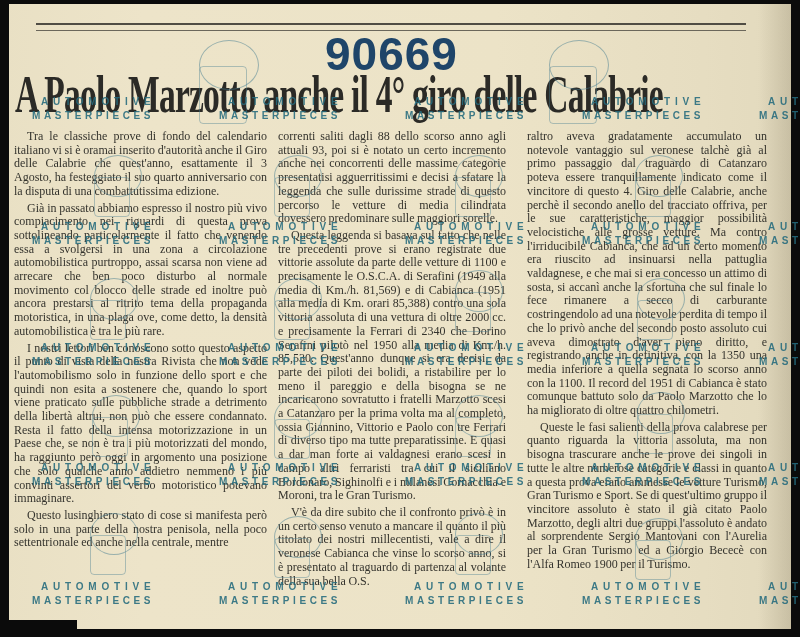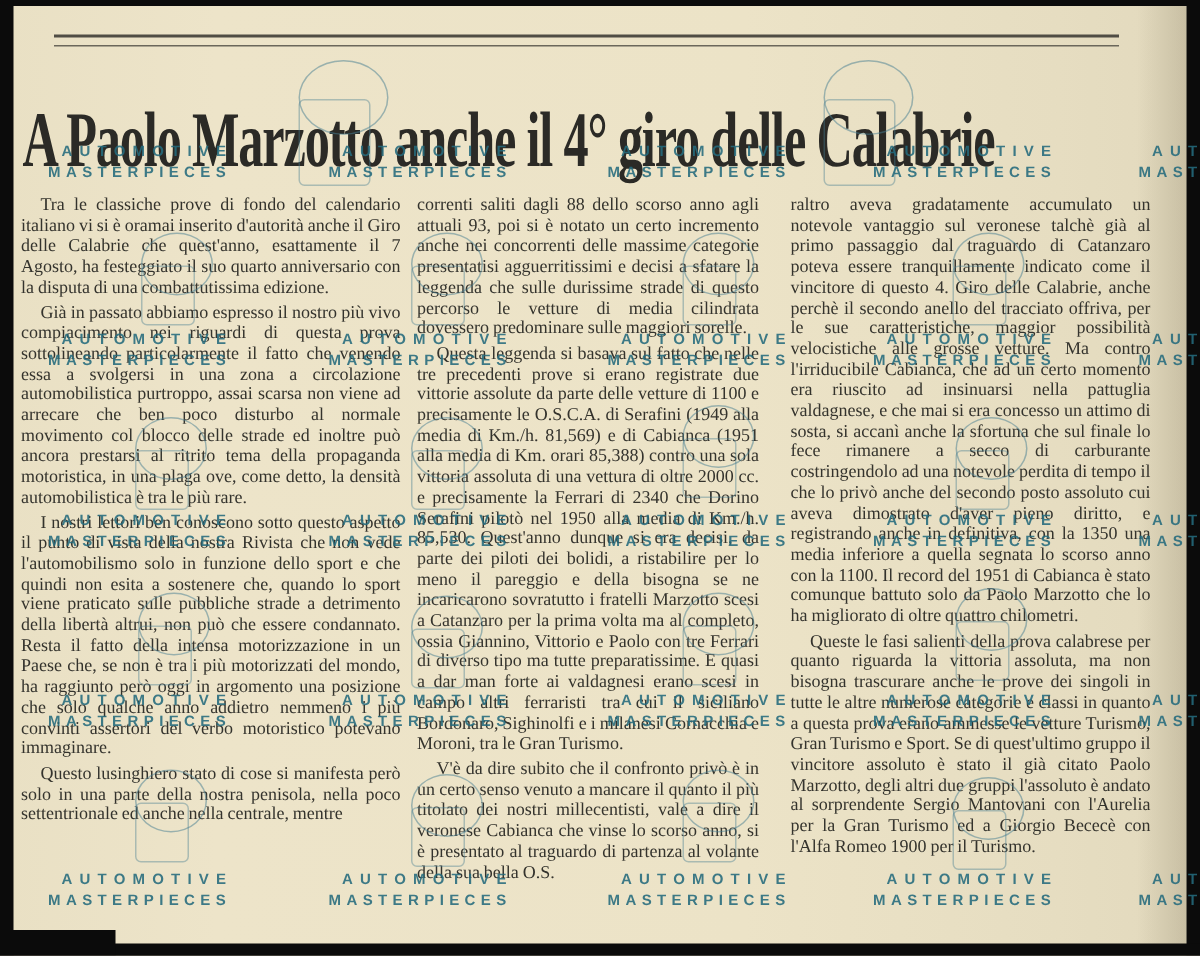--- a/index.html
+++ b/index.html
@@ -55,21 +55,21 @@
 
 <div id="page">
 
   <div id="edge-shade"></div>
 
   <div id="title-rule"></div>
 
   <h1 id="headline">A Paolo Marzotto anche il 4° giro delle Calabrie</h1>
 
   <div class="col" id="col-1">
-      <p class="para indent">Tra le classiche prove di fondo del calendario italiano vi si è oramai inserito d'autorità anche il Giro delle Calabrie che quest'anno, esattamente il 7 Agosto, ha festeggiato il suo quarto anniversario con la disputa di una combattutissima edizione.</p>
+      <p class="para indent">Tra le classiche prove di fondo del calendario italiano vi si è oramai inserito d'autorità anche il Giro delle Calabrie che quest'anno, esattamente il 3 Agosto, ha festeggiato il suo quarto anniversario con la disputa di una combattutissima edizione.</p>
       <p class="para indent">Già in passato abbiamo espresso il nostro più vivo compiacimento nei riguardi di questa prova sottolineando particolarmente il fatto che venendo essa a svolgersi in una zona a circolazione automobilistica purtroppo, assai scarsa non viene ad arrecare che ben poco disturbo al normale movimento col blocco delle strade ed inoltre può ancora prestarsi al ritrito tema della propaganda motoristica, in una plaga ove, come detto, la densità automobilistica è tra le più rare.</p>
       <p class="para indent">I nostri lettori ben conoscono sotto questo aspetto il punto di vista della nostra Rivista che non vede l'automobilismo solo in funzione dello sport e che quindi non esita a sostenere che, quando lo sport viene praticato sulle pubbliche strade a detrimento della libertà altrui, non può che essere condannato. Resta il fatto della intensa motorizzazione in un Paese che, se non è tra i più motorizzati del mondo, ha raggiunto però oggi in argomento una posizione che solo qualche anno addietro nemmeno i più convinti assertori del verbo motoristico potevano immaginare.</p>
       <p class="para indent">Questo lusinghiero stato di cose si manifesta però solo in una parte della nostra penisola, nella poco settentrionale ed anche nella centrale, mentre</p>
     </div>
   <div class="col" id="col-2">
       <p class="para">correnti saliti dagli 88 dello scorso anno agli attuali 93, poi si è notato un certo incremento anche nei concorrenti delle massime categorie presentatisi agguerritissimi e decisi a sfatare la leggenda che sulle durissime strade di questo percorso le vetture di media cilindrata dovessero predominare sulle maggiori sorelle.</p>
       <p class="para indent">Questa leggenda si basava sul fatto che nelle tre precedenti prove si erano registrate due vittorie assolute da parte delle vetture di 1100 e precisamente le O.S.C.A. di Serafini (1949 alla media di Km./h. 81,569) e di Cabianca (1951 alla media di Km. orari 85,388) contro una sola vittoria assoluta di una vettura di oltre 2000 cc. e precisamente la Ferrari di 2340 che Dorino Serafini pilotò nel 1950 alla media di Km./h. 85,530. Quest'anno dunque si era decisi, da parte dei piloti dei bolidi, a ristabilire per lo meno il pareggio e della bisogna se ne incaricarono sovratutto i fratelli Marzotto scesi a Catanzaro per la prima volta ma al completo, ossia Giannino, Vittorio e Paolo con tre Ferrari di diverso tipo ma tutte preparatissime. E quasi a dar man forte ai valdagnesi erano scesi in campo altri ferraristi tra cui il siciliano Bordonaro, Sighinolfi e i milanesi Cornacchia e Moroni, tra le Gran Turismo.</p>
       <p class="para indent">V'è da dire subito che il confronto privò è in un certo senso venuto a mancare il quanto il più titolato dei nostri millecentisti, vale a dire il veronese Cabianca che vinse lo scorso anno, si è presentato al traguardo di partenza al volante della sua bella O.S.</p>
     </div>
   <div class="col" id="col-3">
@@ -218,14 +218,15 @@
       <div class="wm-tile" style="left: 582px; top: 581px; color: rgb(37, 107, 125); opacity: 0.88;">
         <div class="wm-line1">AUTOMOTIVE</div>
         <div class="wm-line2">MASTERPIECES</div>
       </div>
       <div class="wm-tile" style="left: 759px; top: 581px; color: rgb(37, 107, 125); opacity: 0.88;">
         <div class="wm-line1">AUTOMOTIVE</div>
         <div class="wm-line2">MASTERPIECES</div>
       </div>
     </div>
 
+  <div id="stamp-number">90669</div>
 
 </div>
 
 </body></html>

